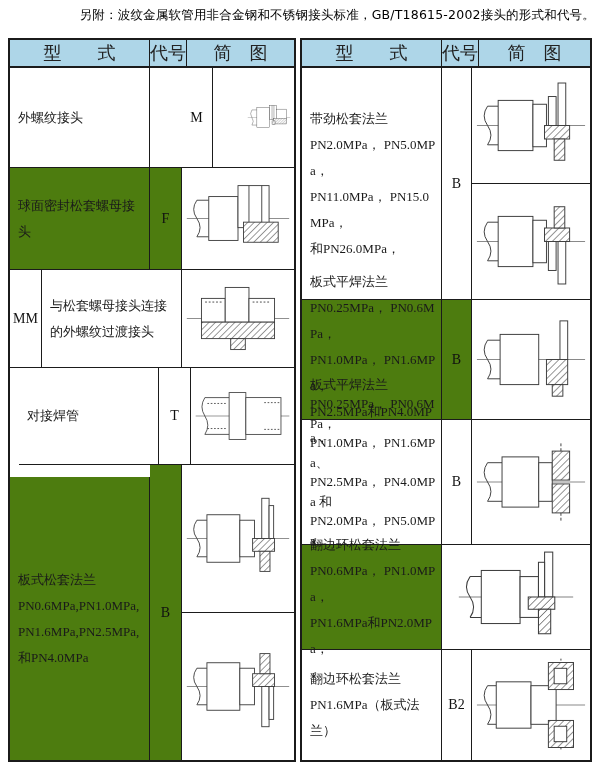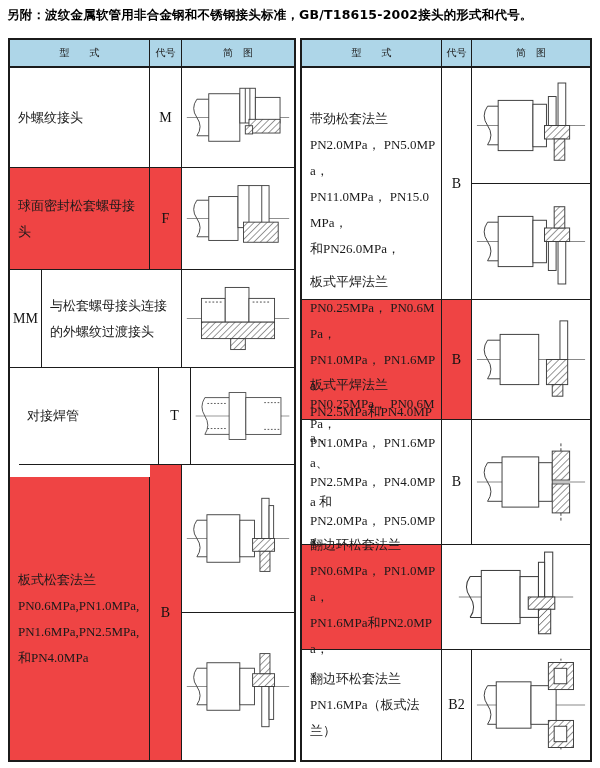--- a/index.html
+++ b/index.html
@@ -3,33 +3,33 @@
 <meta charset="utf-8">
 <style>
   html,body{margin:0;padding:0;}
   body{
     width:600px;height:768px;position:relative;background:#ffffff;
     font-family:"DejaVu Sans","Liberation Sans",sans-serif;
     overflow:hidden;
   }
   .title{
     position:absolute;left:7px;top:7px;width:588px;
-    font-size:12.5px;font-weight:bold;color:#000;letter-spacing:0.2px;
+    font-size:12.5px;font-weight:normal;color:#000;letter-spacing:0.2px;text-align:right;
   }
   .tbl{
     position:absolute;top:38px;height:724px;border:2px solid #1b1b1b;
     box-sizing:border-box;background:#fff;display:flex;flex-direction:column;
   }
   #tblL{left:8px;width:288px;}
   #tblR{left:300px;width:292px;}
   .hdr{display:flex;height:28px;flex:0 0 28px;background:#aed6e8;border-bottom:2px solid #1b1b1b;box-sizing:border-box;}
   .hcell{
     display:flex;align-items:center;justify-content:center;
     font-family:"Liberation Serif","DejaVu Serif",serif;
-    font-size:10px;color:#222;border-right:1px solid #1b1b1b;box-sizing:border-box;
+    font-size:18px;color:#222;border-right:1px solid #1b1b1b;box-sizing:border-box;
     white-space:pre;
   }
   .hcell:last-child{border-right:none;}
   .row{display:flex;border-bottom:1px solid #1b1b1b;box-sizing:border-box;min-height:0;}
   .row:last-child{border-bottom:none;flex:1;}
   .cell{box-sizing:border-box;border-right:1px solid #1b1b1b;min-height:0;}
   .type-cell{
     display:flex;align-items:center;padding:4px 4px 4px 8px;
     font-family:"Liberation Serif","DejaVu Serif",serif;
     font-size:13px;color:#1a1a1a;
@@ -38,21 +38,21 @@
   .row.tight .type-cell .txt{line-height:19.5px;}
   .code-cell{
     display:flex;align-items:center;justify-content:center;
     font-family:"Liberation Serif","DejaVu Serif",serif;
     font-size:14px;color:#111;
   }
   .diag-col{display:flex;flex-direction:column;border-right:none;flex:1;background:#fff;}
   .diag-sub{flex:1;display:flex;align-items:center;justify-content:center;padding:3px;min-height:0;box-sizing:border-box;}
   .diag-sub + .diag-sub{border-top:1px solid #1b1b1b;}
   .diag-sub svg{width:100%;height:100%;}
-  .hl{background:#ef4444;}
+  .hl{background:#4d7c0f;}
 </style>
 </head>
 <body>
 
 <svg width="0" height="0" style="position:absolute" aria-hidden="true">
   <defs>
     <pattern id="hatchp" width="5" height="5" patternUnits="userSpaceOnUse" patternTransform="rotate(45 0 0)">
       <rect width="5" height="5" fill="#fff"></rect>
       <line x1="0" y1="0" x2="0" y2="5" stroke="#555" stroke-width="1.3"></line>
     </pattern>
@@ -60,21 +60,21 @@
 </svg>
 
 <div class="title">另附：波纹金属软管用非合金钢和不锈钢接头标准，GB/T18615-2002接头的形式和代号。</div>
 
 <div class="tbl" id="tblL">
     <div class="hdr">
       <div class="hcell" style="flex: 0 0 140px;">型　　式</div>
       <div class="hcell" style="flex: 0 0 32px;">代号</div>
       <div class="hcell" style="flex: 1 1 0%;">简　图</div>
     </div>
-    <div class="row" style="flex: 0 0 100px;">
+    <div class="row" style="flex: 0 0 100px; gap: 31px;">
       <div class="cell type-cell" style="flex: 0 0 140px;">
         <div class="txt">外螺纹接头</div>
       </div>
       <div class="cell code-cell" style="flex: 0 0 32px;">M</div>
       <div class="cell diag-col">
         <div class="diag-sub">
           <svg viewBox="0 0 116 96" preserveAspectRatio="xMidYMid meet">
             <line x1="2" y1="48" x2="114" y2="48" stroke="#666" stroke-width="0.8"></line>
             <path d="M13,28 H26 M13,68 H26 M13,28 q-7,10 0,20 q7,10 0,20" fill="none" stroke="#3c3c3c" stroke-width="1"></path>
             <rect x="26" y="22" width="34" height="52" fill="#fff" stroke="#3c3c3c" stroke-width="1"></rect>

